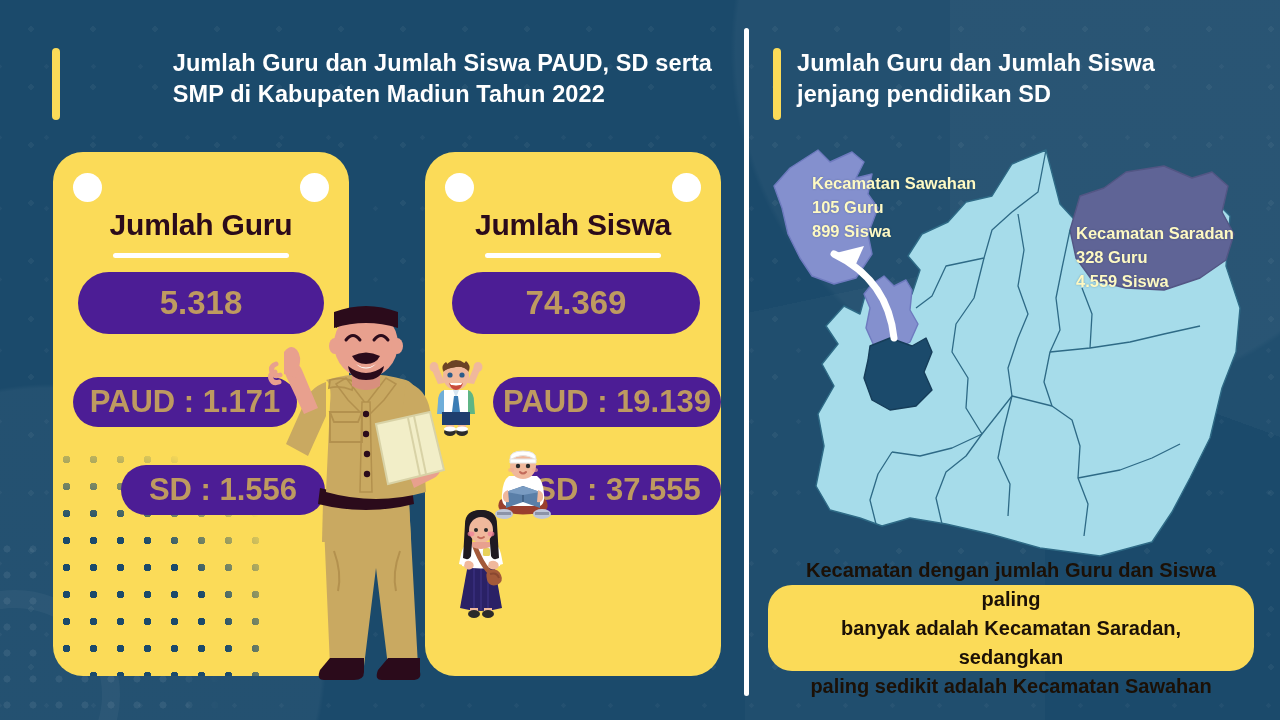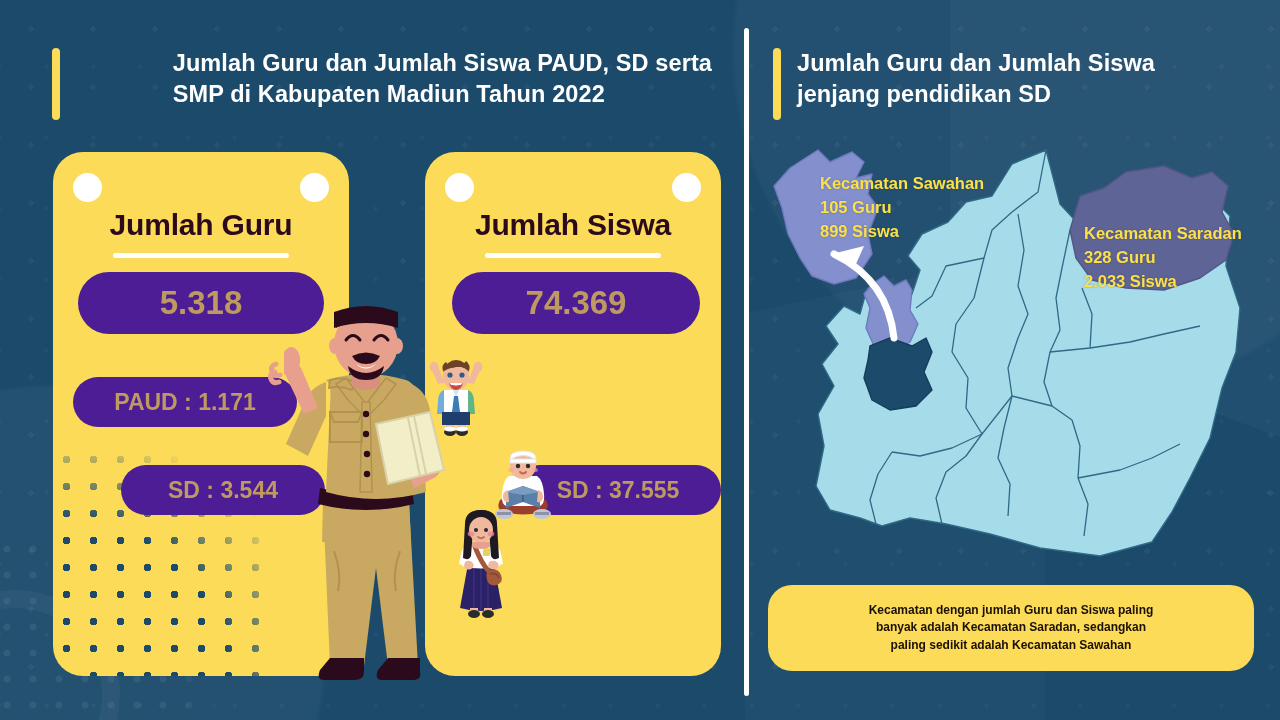--- a/index.html
+++ b/index.html
@@ -92,21 +92,21 @@
   .card-rule {
     position:absolute; top:101px; left:50%; transform:translateX(-50%);
     width:176px; height:5px; background:#ffffff; border-radius:3px;
   }
   .pill {
     position:absolute; background:#4c1d95; border-radius:40px;
     display:flex; align-items:center; justify-content:center;
     color:#BE9A60; font-weight:bold; white-space:nowrap;
   }
   .pill-big { height:62px; font-size:33px; }
-  .pill-sm  { height:50px; font-size:23px; }
+  .pill-sm  { height:50px; font-size:31px; }
 
   
   #guru-total { left:25px;  top:120px; width:246px; }
   #guru-paud  { left:20px;  top:225px; width:224px; }
   #guru-sd    { left:68px;  top:313px; width:204px; }
   #guru-smp   { left:15px;  top:388px; width:209px; }
 
   
   #siswa-total { left:27px; top:120px; width:248px; }
   #siswa-paud  { left:68px; top:225px; width:228px; }
@@ -127,34 +127,33 @@
   #teacher { left:268px; top:306px; width:196px; height:414px; z-index:6; }
   #kid-paud { left:428px; top:358px; width:56px; height:78px; z-index:7; }
   #kid-sd   { left:492px; top:448px; width:62px; height:76px; z-index:7; }
   #kid-smp  { left:452px; top:508px; width:58px; height:112px; z-index:7; }
 
   
   #map-wrap { position:absolute; left:760px; top:138px; width:500px; height:440px; }
   #map-svg { width:100%; height:100%; display:block; }
 
   .map-label {
-    position:absolute; color:#fde047; font-weight:bold;
+    position:absolute; color:#fef9c3; font-weight:bold;
     font-size:16.5px; line-height:1.45; white-space:pre-line;
     text-shadow:0 0 2px rgba(20,50,72,.35);
-    margin-left:8px;
   }
   #label-sawahan { left:812px; top:172px; }
   #label-saradan { left:1076px; top:222px; }
 
   
   #callout {
     position:absolute; left:768px; top:585px; width:486px; height:86px;
     background:#FBDB58; border-radius:24px;
     display:flex; align-items:center; justify-content:center; text-align:center;
-    color:#1b1006; font-size:12px; font-weight:bold; line-height:1.45;
+    color:#1b1006; font-size:20px; font-weight:bold; line-height:1.45;
     padding:0 32px; white-space:pre-line;
   }
 </style>
 </head>
 <body>
 
 <div id="bg-layer">
   <div class="bg-dots"></div>
   <div class="bg-arc arc-tr"></div>
   <div class="bg-arc arc-bl"></div>
@@ -179,29 +178,30 @@
 <div id="divider"></div>
 
 <div class="stat-card" id="card-guru">
   <div class="card-dots"></div>
   <div class="card-hole hole-l"></div>
   <div class="card-hole hole-r"></div>
   <div class="card-title">Jumlah Guru</div>
   <div class="card-rule"></div>
   <div class="pill pill-big" id="guru-total">5.318</div>
   <div class="pill pill-sm" id="guru-paud">PAUD : 1.171</div>
-  <div class="pill pill-sm" id="guru-sd">SD : 3.544</div>
+  <div class="pill pill-sm" id="guru-sd">SD : 1.556</div>
 </div>
 
 <div class="stat-card" id="card-siswa">
   <div class="card-hole hole-l"></div>
   <div class="card-hole hole-r"></div>
   <div class="card-title">Jumlah Siswa</div>
   <div class="card-rule"></div>
   <div class="pill pill-big" id="siswa-total">74.369</div>
+  <div class="pill pill-sm" id="siswa-paud">PAUD : 19.139</div>
   <div class="pill pill-sm" id="siswa-sd">SD : 37.555</div>
 </div>
 
 <svg class="illus" id="teacher" viewBox="0 0 196 414">
 
   <path d="M55 196 L141 196 L150 360 L120 360 L108 262 L96 360 L62 360 Z" fill="#C9A961"></path>
   <path d="M55 196 L141 196 L143 236 L54 236 Z" fill="#C9A961"></path>
   <path d="M62 352 h34 v14 q0 8 -10 8 h-30 q-8 0 -4 -10 z" fill="#2B0B1B"></path>
   <path d="M120 352 h32 v14 q2 8 -8 8 h-30 q-8 0 -4 -10 z" fill="#2B0B1B"></path>
 
@@ -371,17 +371,17 @@
     <path fill="#ffffff" d="M72 116 L104 108 L96 126 Z"></path>
   </svg>
 
 </div>
 
 <div class="map-label" id="label-sawahan">Kecamatan Sawahan
 105 Guru
 899 Siswa</div>
 <div class="map-label" id="label-saradan">Kecamatan Saradan
 328 Guru
-2.033 Siswa</div>
+4.559 Siswa</div>
 
 <div id="callout">Kecamatan dengan jumlah Guru dan Siswa paling
 banyak adalah Kecamatan Saradan, sedangkan
 paling sedikit adalah Kecamatan Sawahan</div>
 
 </body></html>

